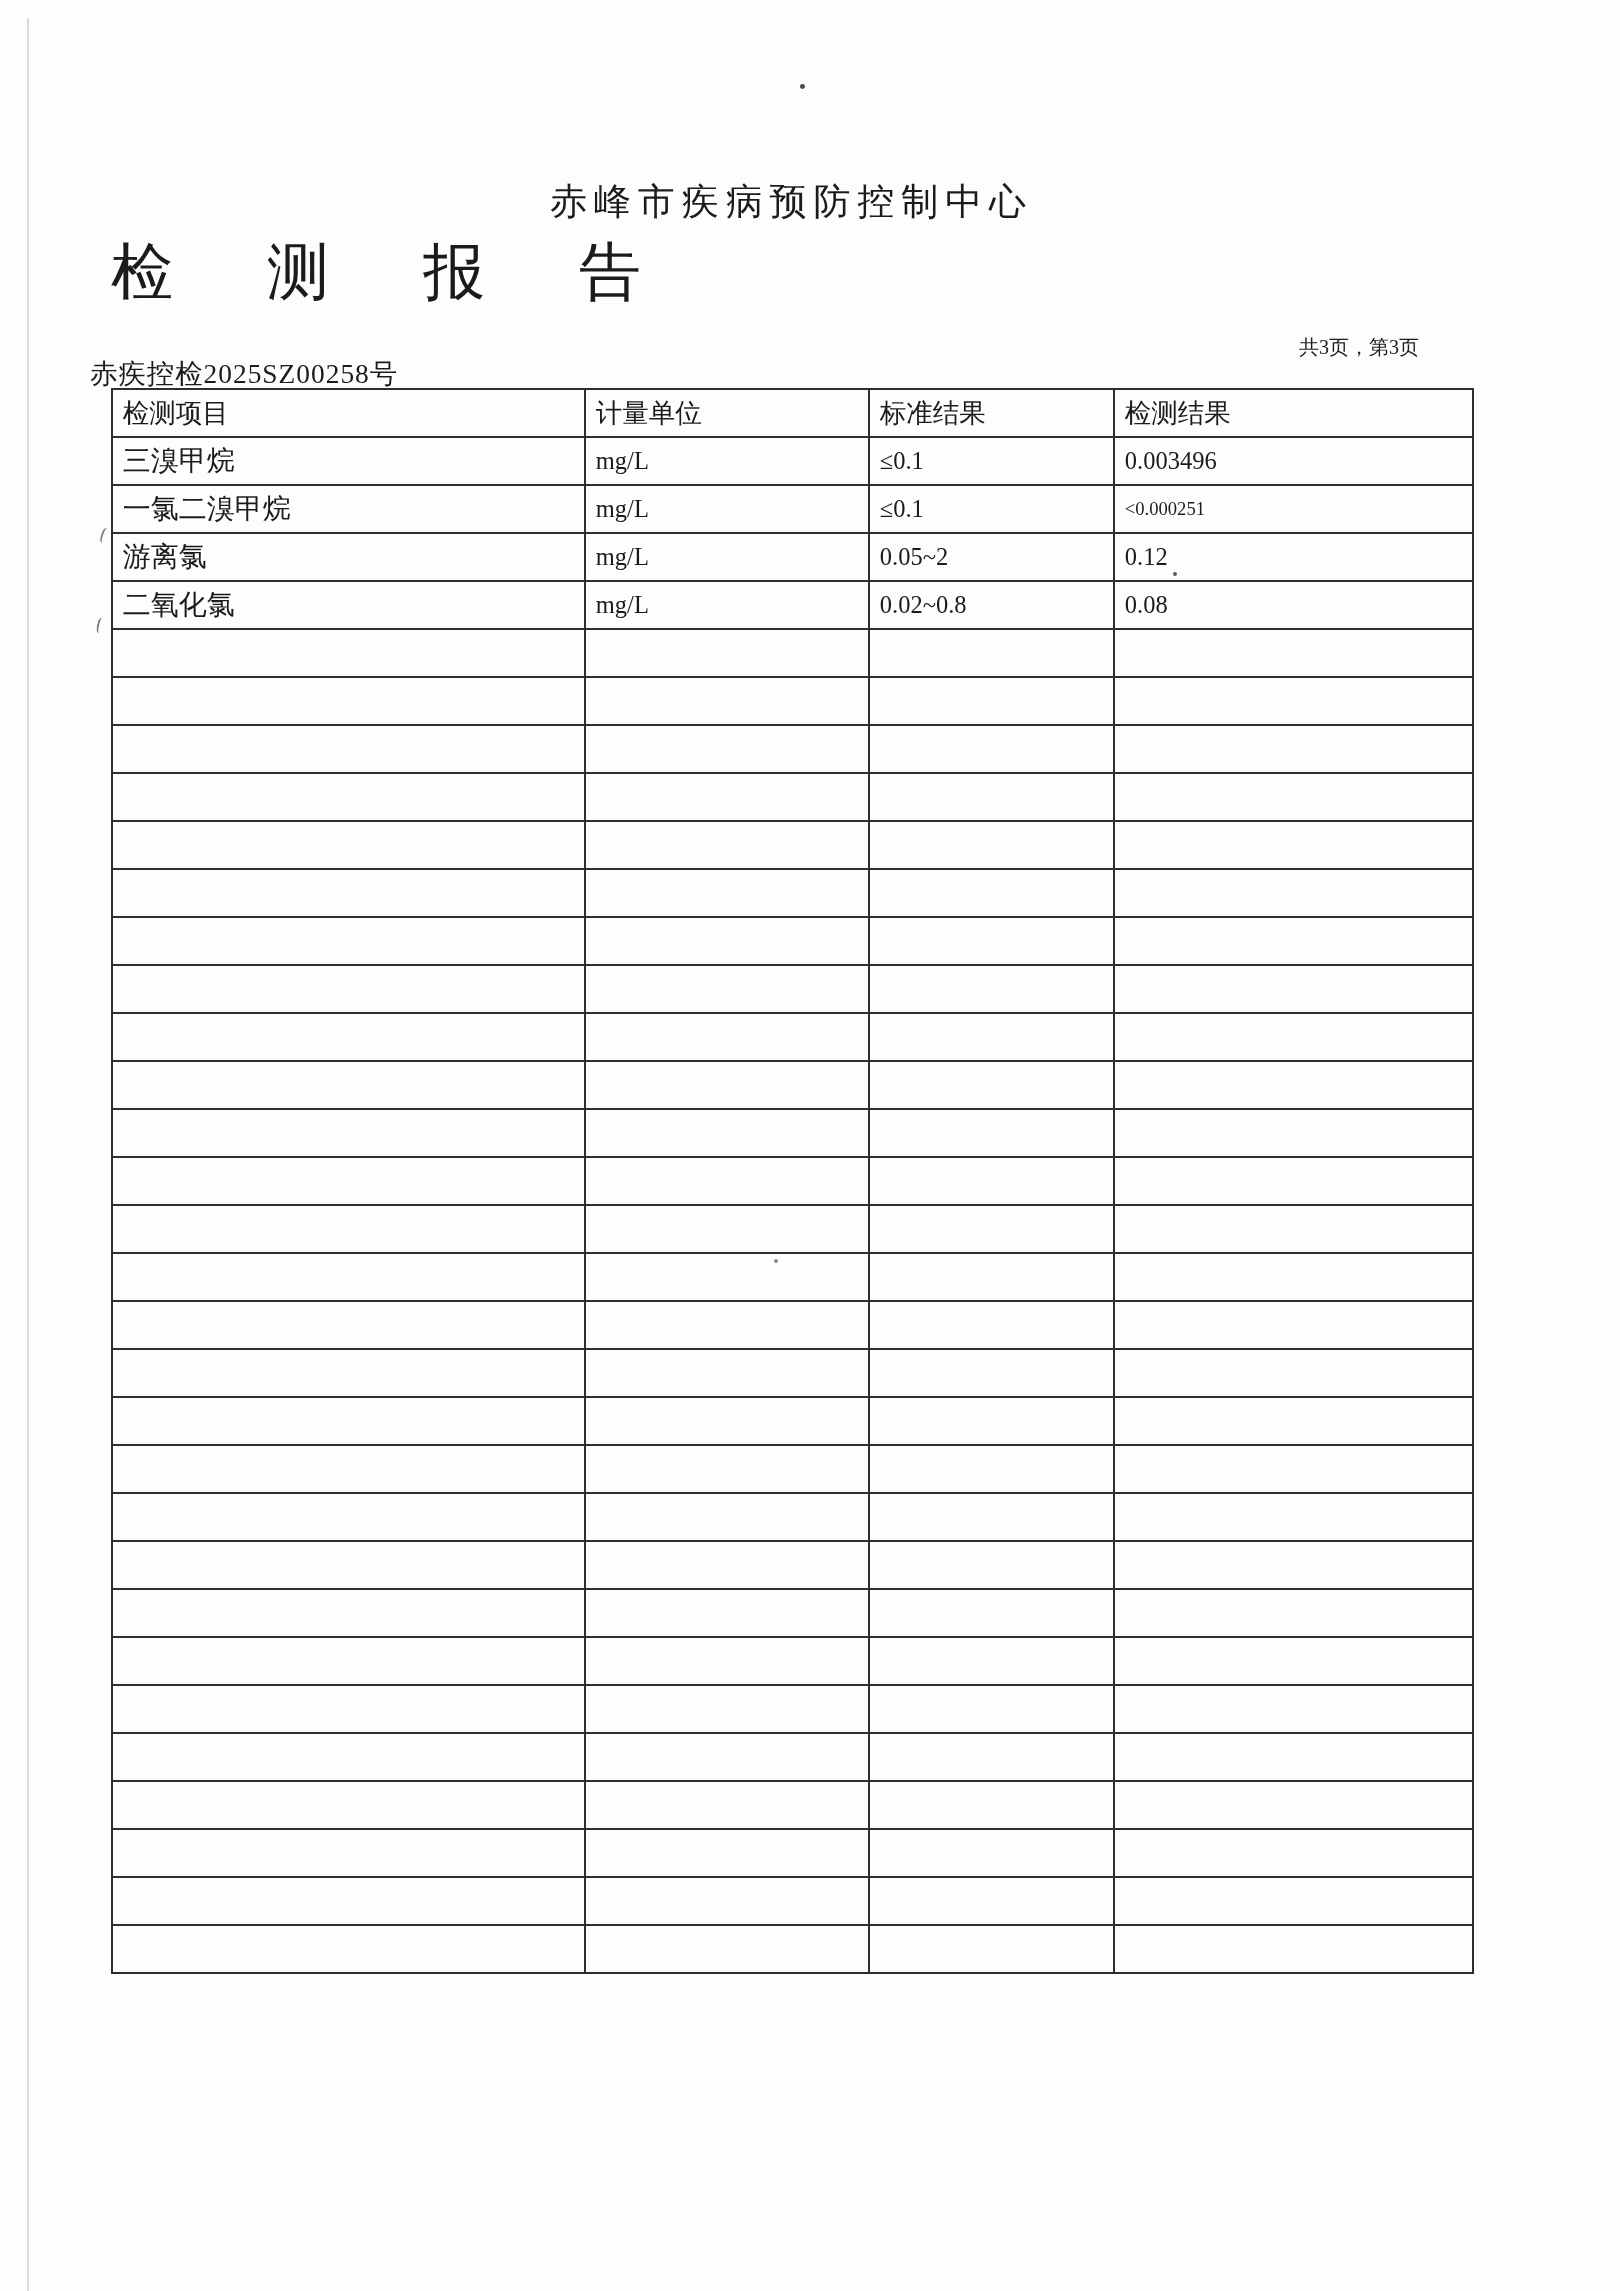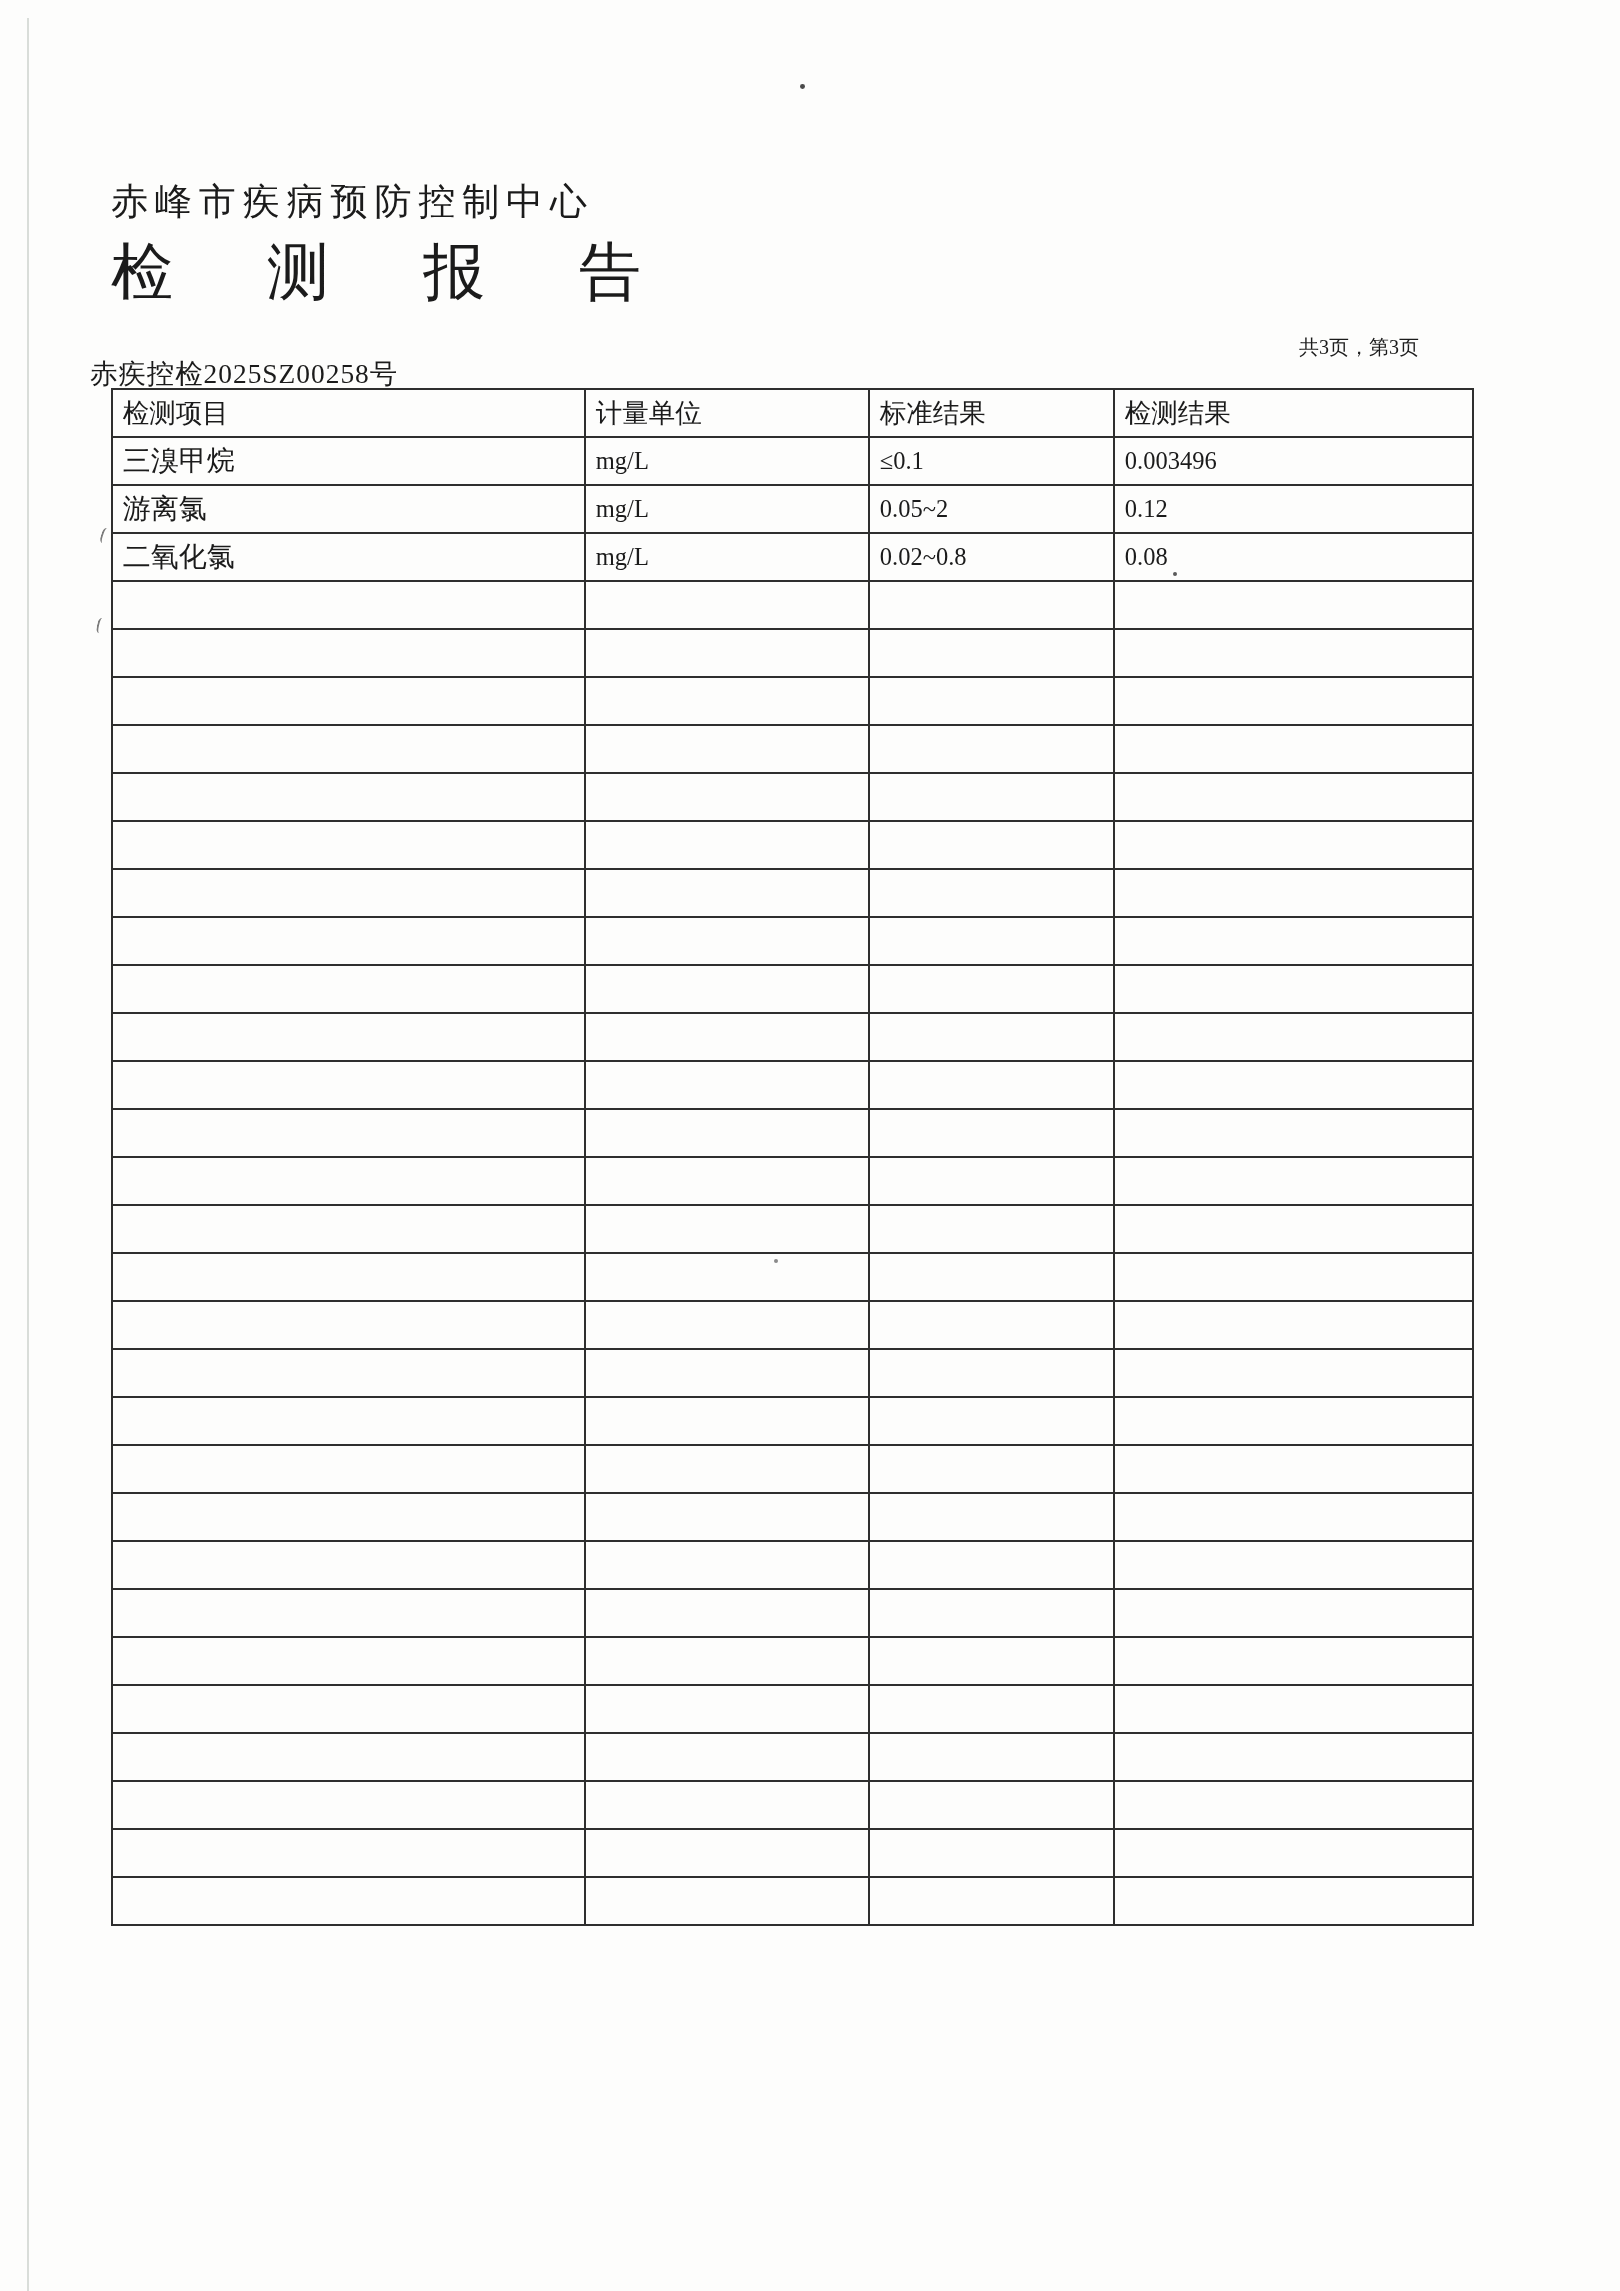--- a/index.html
+++ b/index.html
@@ -24,20 +24,21 @@
     width: 2px;
     height: 2274px;
     background: #ccd2cd;
     opacity: 0.75;
   }
   .org-name {
     position: absolute;
     left: 111px;
     top: 177px;
     width: 1361px;
+    text-align: center;
     font-size: 37px;
     letter-spacing: 6.9px;
     white-space: nowrap;
   }
   .report-title {
     position: absolute;
     left: 111px;
     top: 238px;
     width: 1361px;
     display: flex;
@@ -153,20 +154,26 @@
       </tr>
     </thead>
     <tbody id="table-body">
         <tr>
           <td class="cell-item">三溴甲烷</td>
           <td class="cell-unit">mg/L</td>
           <td class="cell-standard">≤0.1</td>
           <td class="cell-result">0.003496</td>
         </tr>
         <tr>
+          <td class="cell-item">一氯二溴甲烷</td>
+          <td class="cell-unit">mg/L</td>
+          <td class="cell-standard">≤0.1</td>
+          <td class="cell-result small-result">&lt;0.000251</td>
+        </tr>
+        <tr>
           <td class="cell-item">游离氯</td>
           <td class="cell-unit">mg/L</td>
           <td class="cell-standard">0.05~2</td>
           <td class="cell-result">0.12</td>
         </tr>
         <tr>
           <td class="cell-item">二氧化氯</td>
           <td class="cell-unit">mg/L</td>
           <td class="cell-standard">0.02~0.8</td>
           <td class="cell-result">0.08</td>

